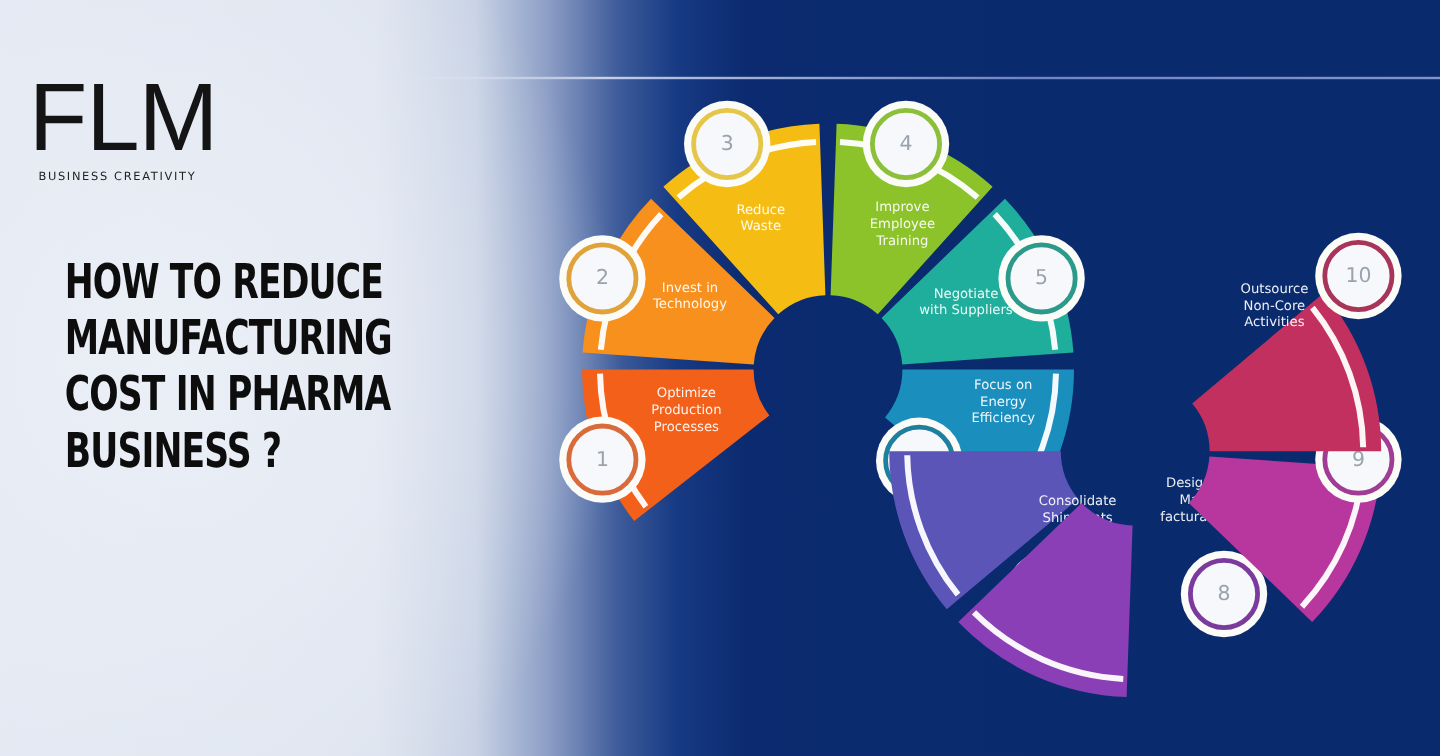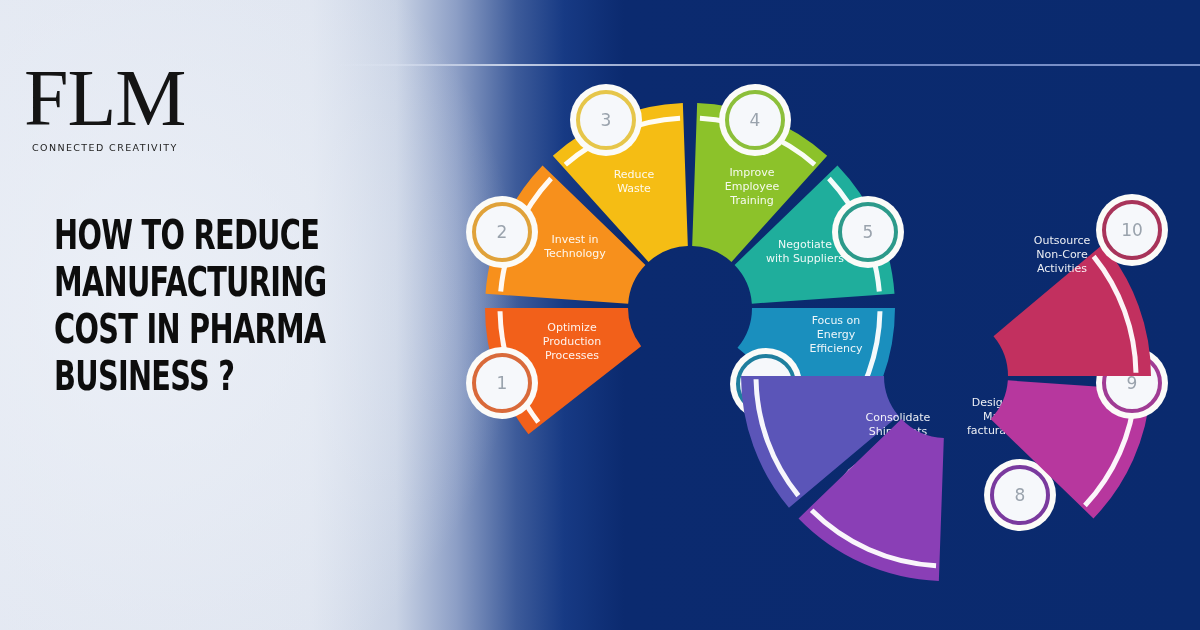--- a/index.html
+++ b/index.html
@@ -5,42 +5,42 @@
   html, body { margin:0; padding:0; }
   body { width:1200px; height:630px; overflow:hidden; position:relative;
          font-family:"Liberation Sans", sans-serif; background:#0a2a6e; }
   .bg { position:absolute; inset:0;
         background: linear-gradient(90deg, #e3e8f2 0%, #dfe5f0 26%, #c9d3e5 33%, #8d9fc6 38%, #3d5b9a 43%, #173a84 47%, #0b2a6f 52%, #0a2a6e 100%); }
   .bg-shade { position:absolute; inset:0;
         background: radial-gradient(ellipse 380px 420px at 140px 300px, rgba(236,240,247,0.9) 0%, rgba(236,240,247,0) 100%); }
   .topline { position:absolute; left:330px; top:64px; width:870px; height:2px;
         background: linear-gradient(90deg, rgba(255,255,255,0) 0%, rgba(230,236,248,0.8) 20%, #6f86c2 60%, #7e95cc 100%); }
   .logo { position:absolute; left:24px; top:62px; width:180px; }
-  .logo-mark { font-family:Liberation Serif, serif; font-size:80px; line-height:72px;
+  .logo-mark { font-family:Liberation Sans, sans-serif; font-size:80px; line-height:72px;
         color:#141414; letter-spacing:-1px; margin:0; display:block; }
   .logo-tag { font-family:"DejaVu Sans", sans-serif; font-size:9.5px; letter-spacing:1.4px;
         color:#222; margin-top:8px; margin-left:8px; display:block; }
   .headline { position:absolute; left:54px; top:212px; width:330px;
         font-family:"DejaVu Sans", sans-serif; font-weight:bold; font-size:40px; line-height:47px;
         color:#0d0d0d; letter-spacing:-1px; transform:scaleX(0.72); transform-origin:left top; white-space:nowrap; }
   .headline span { display:block; }
   svg.diagram { position:absolute; left:0; top:0; }
   .seg-label { font-family:"DejaVu Sans", sans-serif; font-size:11px; fill:#fff; text-anchor:middle; opacity:0.92; }
   .num { font-family:"DejaVu Sans", sans-serif; font-size:17px; fill:#9aa3ad; text-anchor:middle; dominant-baseline:central; }
 </style>
 </head>
 <body>
 
 <div class="bg"></div>
 <div class="bg-shade"></div>
 <div class="topline"></div>
 
 <div class="logo">
   <span class="logo-mark">FLM</span>
-  <span class="logo-tag">CONNECTED CREATIVITY</span>
+  <span class="logo-tag">BUSINESS CREATIVITY</span>
 </div>
 
 <div class="headline">
   <span>HOW TO REDUCE</span>
   <span>MANUFACTURING</span>
   <span>COST IN PHARMA</span>
   <span>BUSINESS ?</span>
 </div>
 
 <svg class="diagram" width="1200" height="630" viewBox="0 0 1200 630" id="diagram">

